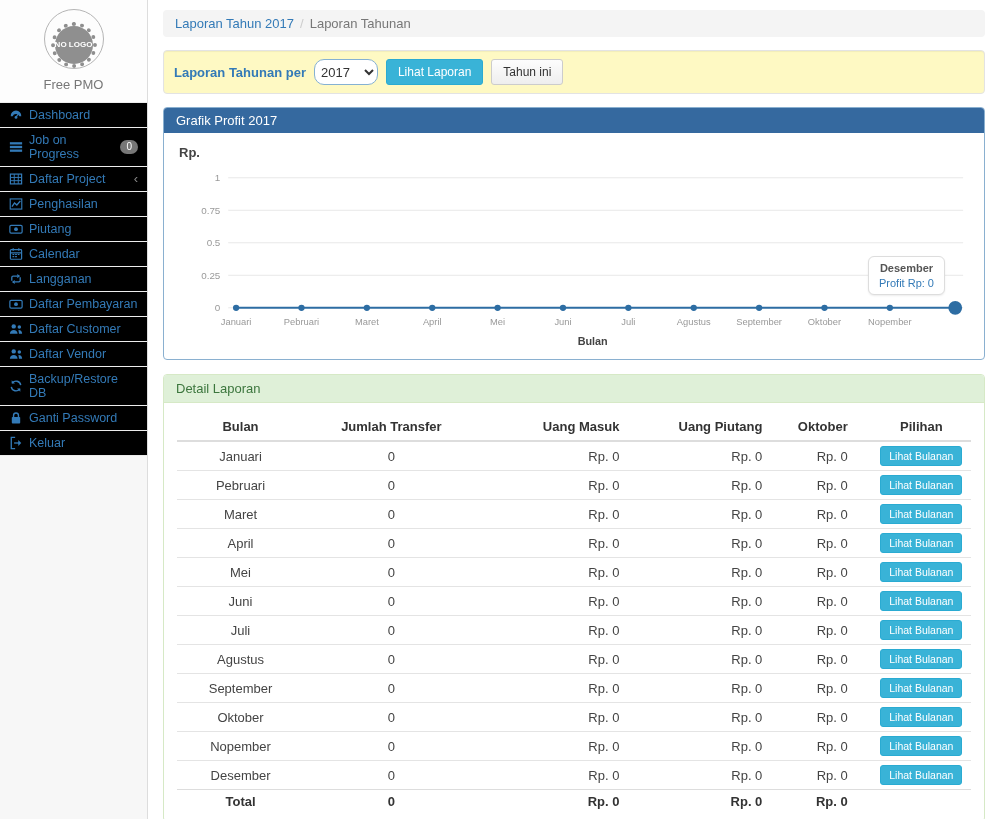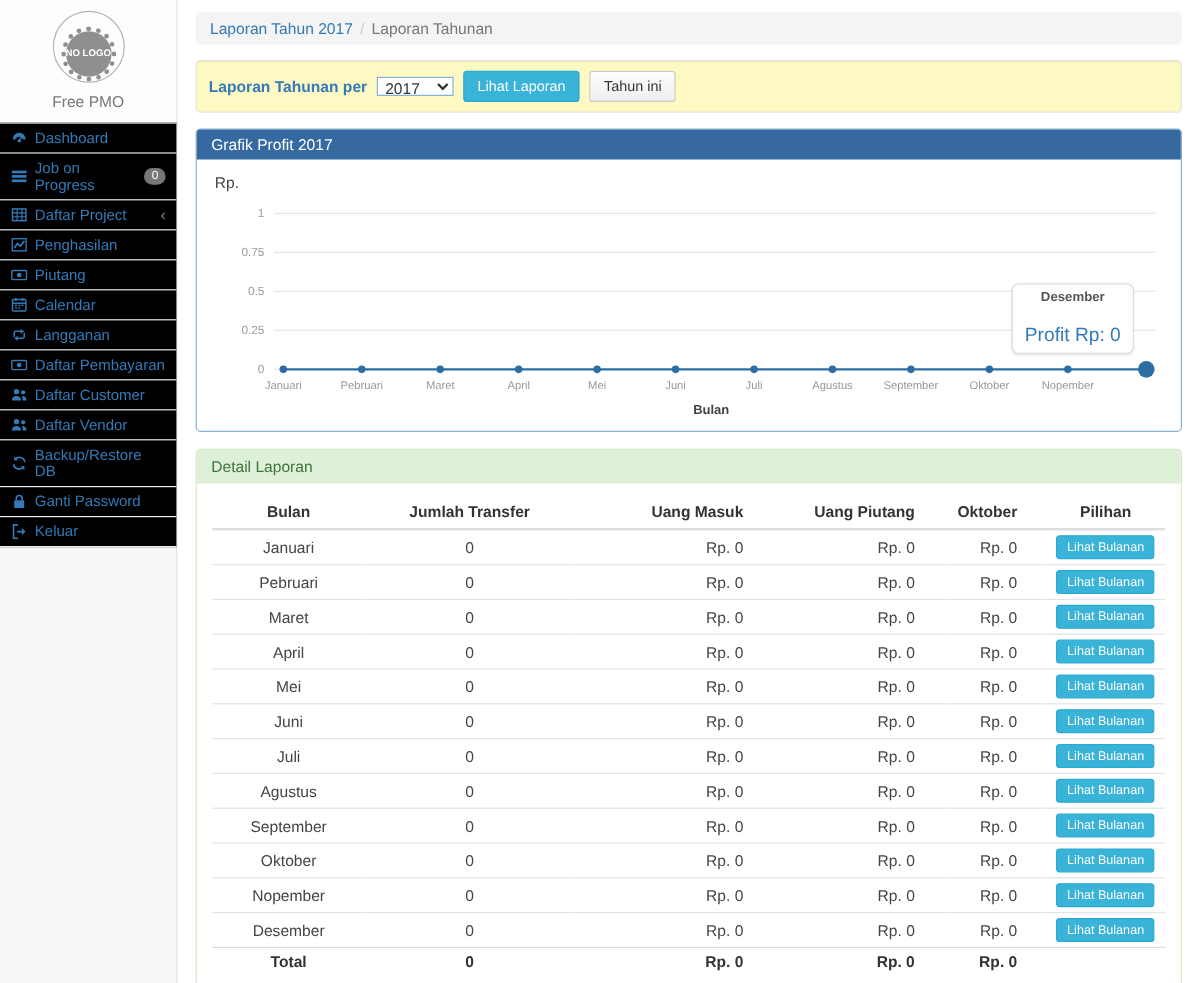--- a/index.html
+++ b/index.html
@@ -24,36 +24,36 @@
   .menu .icon svg{width:14px;height:14px;}
   .menu .badge{margin-left:auto;background:var(--badge-bg);color:#fff;border-radius:9px;font-size:10px;padding:1px 6px;line-height:12px;}
   .menu .chev{margin-left:auto;color:#888;font-size:13px;line-height:12px;}
   
   .main{flex:1;padding:10px 15px 0;background:#fff;min-width:0;}
   .breadcrumb{background:#f4f4f4;border-radius:4px;padding:6px 12px;margin-bottom:13px;color:#777;}
   .breadcrumb a{color:var(--accent);text-decoration:none;}
   .breadcrumb .sep{color:#ccc;margin:0 6px;}
   .well{background:#fef9c3;border:1px solid #e3e3e3;border-radius:4px;box-shadow:inset 0 1px 1px rgba(0,0,0,.05);padding:8px 10px;margin-bottom:13px;display:flex;align-items:center;gap:8px;}
   .well label{color:var(--accent);font-weight:bold;}
-  .well select{height:16px;width:64px;border:1px solid #85b1d3;border-radius:0;background:#fff;color:#333;font-size:13px;font-family:inherit;padding:0 2px;}
+  .well select{height:26px;width:64px;border:1px solid #85b1d3;border-radius:10px;background:#fff;color:#333;font-size:13px;font-family:inherit;padding:0 2px;}
   .btn{display:inline-block;border-radius:3px;font-size:12px;padding:5px 11px;cursor:pointer;font-family:inherit;line-height:14px;}
   .btn-info{background:var(--info-btn);border:1px solid var(--info-btn-border);color:#fff;}
   .btn-default{background:#f5f5f5;border:1px solid #ccc;color:#333;background:linear-gradient(#fdfdfd,#eee);}
   .panel{border:1px solid #ddd;border-radius:4px;margin-bottom:14px;background:#fff;}
   .panel.primary{border-color:var(--panel-primary-border);}
   .panel.primary .panel-heading{background:var(--panel-primary);color:#fff;padding:5px 12px;border-radius:3px 3px 0 0;}
   .panel.success{border-color:var(--success-border);}
   .panel.success .panel-heading{background:var(--success-bg);color:var(--success-text);padding:6px 12px;border-bottom:1px solid var(--success-border);border-radius:3px 3px 0 0;}
   .panel-body{padding:10px 13px 8px;}
-  .y-axis-label{font-weight:normal;color:#444;margin:2px 0 2px 2px;}
+  .y-axis-label{font-weight:bold;color:#444;margin:2px 0 2px 2px;}
   .chart-wrap{position:relative;}
   .chart-wrap svg{width:100%;height:auto;display:block;}
   .chart-tooltip{position:absolute;right:26px;bottom:56px;background:#fff;border:1px solid #ddd;border-radius:6px;box-shadow:0 1px 2px rgba(0,0,0,.08);padding:5px 10px;text-align:center;}
   .chart-tooltip .tt-title{font-weight:bold;color:#555;font-size:11px;}
-  .chart-tooltip .tt-value{color:var(--accent);font-size:16px;margin-top:17px;}
+  .chart-tooltip .tt-value{color:var(--accent);font-size:11px;margin-top:3px;}
   
   table{width:100%;border-collapse:collapse;font-size:13px;}
   th{padding:6px 8px;border-bottom:2px solid #ddd;color:#333;}
   td{padding:4px 8px;border-top:1px solid #e4e4e4;color:#444;}
   .c-bulan{width:16%;text-align:center;}
   .c-jumlah{width:22%;text-align:center;}
   .c-masuk{width:21%;text-align:right;padding-right:26px;}
   .c-keluar{width:18%;text-align:right;padding-right:26px;}
   .c-profit{width:10.5%;text-align:right;padding-right:24px;}
   .c-pilihan{width:12.5%;text-align:center;}

